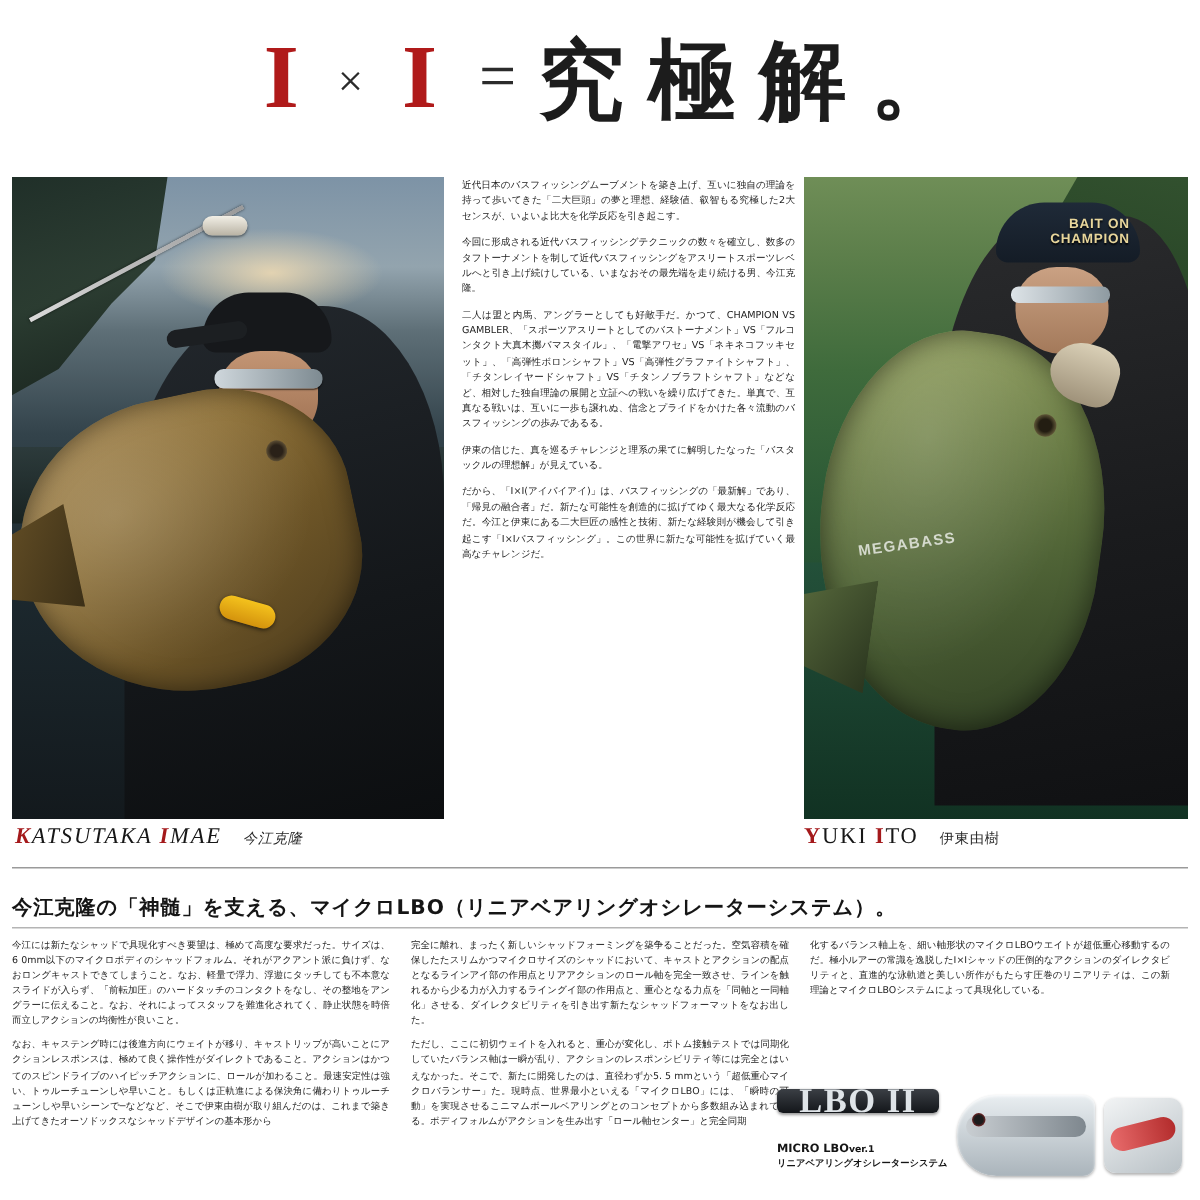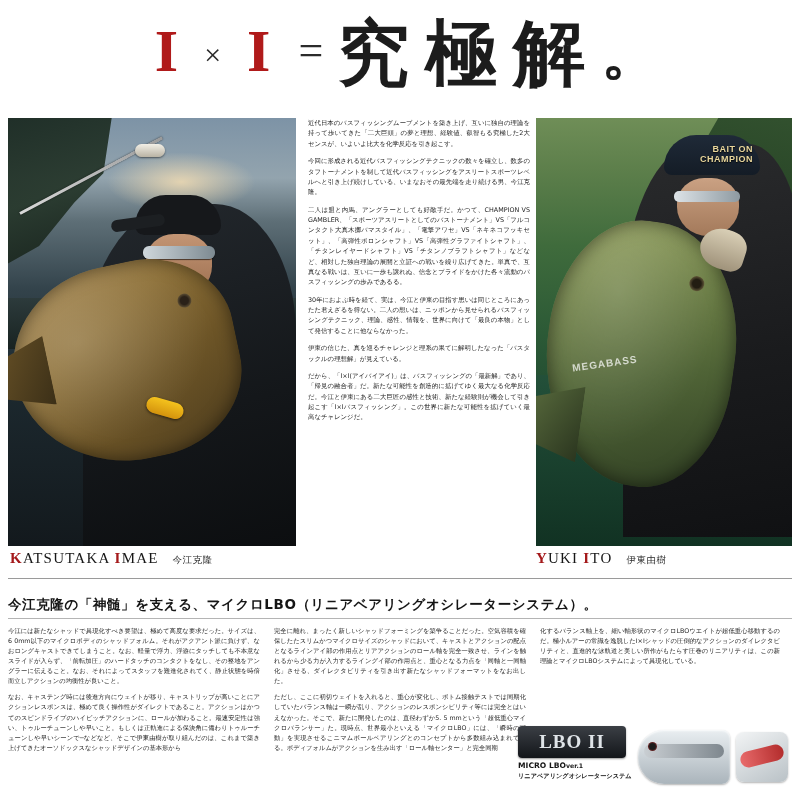--- a/index.html
+++ b/index.html
@@ -44,21 +44,21 @@
   }
   .hl-eq {
     font-family: "Liberation Serif", serif;
     font-size: 44px;
     color: #2b2b2b;
     line-height: 1;
     padding: 0 14px;
   }
   .hl-jp {
     font-family: "DejaVu Serif", serif;
-    font-size: 72px;
+    font-size: 58px;
     font-weight: 700;
     color: #1c1c1c;
     line-height: 1;
     letter-spacing: 16px;
     transform: translateY(2px);
   }
   .hl-period {
     font-family: "DejaVu Serif", serif;
     font-size: 58px;
     font-weight: 700;
@@ -290,21 +290,21 @@
     color: #171717;
   }
   .credit .en .initial { color: #a4191b; font-weight: 700; }
   .credit .jp {
     font-family: "DejaVu Sans", sans-serif;
     font-size: 9.5px;
     color: #2a2a2a;
     margin-left: 10px;
     letter-spacing: .5px;
   }
-  .credit-left { left: 10px; top: 549px; }
+  .credit-left { left: 10px; top: 549px; font-style: italic; }
   .credit-right { left: 536px; top: 549px; }
 
   .hr-main {
     position: absolute; left: 8px; top: 578px;
     width: 784px; height: 1px;
     background: #9a9a9a;
   }
 
   
   .sub-head {
@@ -342,26 +342,26 @@
   .body-col.third { width: 240px; }
 
   
   .product {
     position: absolute;
     left: 512px; top: 724px;
     width: 280px; height: 76px;
   }
   .prod-logo {
     position: absolute; left: 6px; top: 2px;
-    width: 108px; height: 32px;
+    width: 108px; height: 16px;
     background: linear-gradient(#3b3f45, #13161a);
     border-radius: 4px;
     display: flex; align-items: center; justify-content: center;
     font-family: "Liberation Serif", serif;
-    font-size: 19px; font-weight: 700;
+    font-size: 23px; font-weight: 700;
     color: #dfe4e8;
     letter-spacing: 1px;
     box-shadow: 0 1px 2px rgba(0,0,0,.4);
   }
   .prod-caption {
     position: absolute; left: 6px; top: 36px;
     width: 120px;
     font-family: "DejaVu Sans", sans-serif;
     font-size: 6.2px;
     font-weight: 700;
@@ -433,21 +433,20 @@
       <div class="ph-l-fish-eye"></div>
       <div class="ph-l-fish-tail"></div>
     </div>
     <div class="ph-l-lure2"></div>
   </div>
 
   <div class="center-col">
     <p>近代日本のバスフィッシングムーブメントを築き上げ、互いに独自の理論を持って歩いてきた「二大巨頭」の夢と理想、経験値、叡智もる究極した2大センスが、いよいよ比大を化学反応を引き起こす。</p>
     <p>今回に形成される近代バスフィッシングテクニックの数々を確立し、数多のタフトーナメントを制して近代バスフィッシングをアスリートスポーツレベルへと引き上げ続けしている、いまなおその最先端を走り続ける男、今江克隆。</p>
     <p>二人は盟と内馬、アングラーとしても好敵手だ。かつて、CHAMPION VS GAMBLER、「スポーツアスリートとしてのバストーナメント」VS「フルコンタクト大真木擲バマスタイル」、「電撃アワセ」VS「ネキネコフッキセット」、「高弾性ボロンシャフト」VS「高弾性グラファイトシャフト」、「チタンレイヤードシャフト」VS「チタンノブラフトシャフト」などなど、相対した独自理論の展開と立証への戦いを繰り広げてきた。単真で、互真なる戦いは、互いに一歩も譲れぬ、信念とプライドをかけた各々流動のバスフィッシングの歩みであるる。</p>
-    <p>30年におよぶ時を経て、実は、今江と伊東の目指す思いは同じところにあったた君えざるを得ない。二人の想いは、ニッポンから見せられるバスフィッシングテクニック、理論、感性、情報を、世界に向けて「最良の本物」として発信することに他ならなかった。</p>
     <p>伊東の信じた、真を巡るチャレンジと理系の果てに解明したなった「バスタックルの理想解」が見えている。</p>
     <p>だから、「I×I(アイバイアイ)」は、バスフィッシングの「最新解」であり、「帰見の融合者」だ。新たな可能性を創造的に拡げてゆく最大なる化学反応だ。今江と伊東にある二大巨匠の感性と技術、新たな経験則が機会して引き起こす「I×Iバスフィッシング」。この世界に新たな可能性を拡げていく最高なチャレンジだ。</p>
   </div>
 
   <div class="photo photo-right">
     <div class="ph-r-bg"></div>
     <div class="ph-r-water"></div>
     <div class="ph-r-brush"></div>
     <div class="ph-r-person"></div>
     <div class="ph-r-cap"></div>

